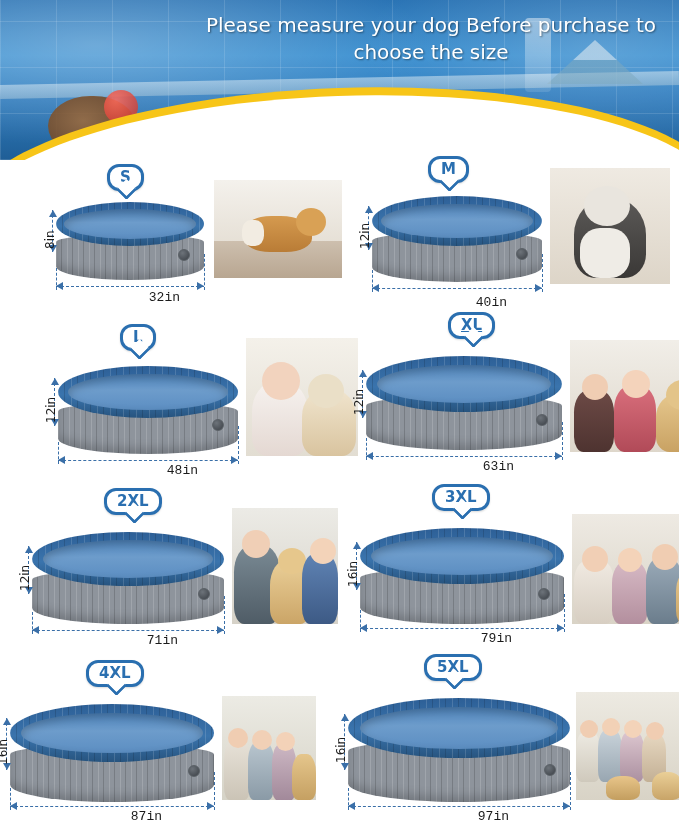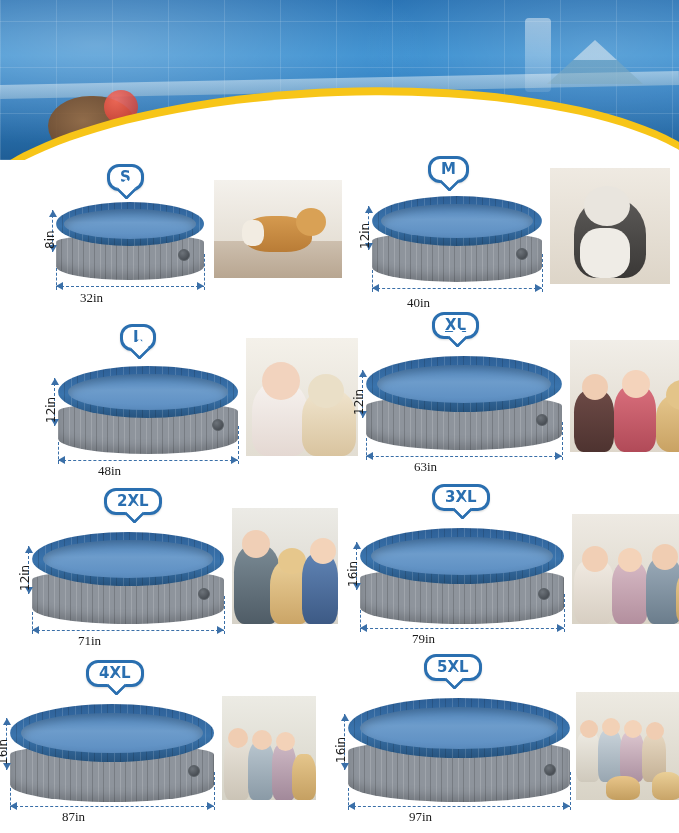--- a/index.html
+++ b/index.html
@@ -274,24 +274,24 @@
     border-left: 4px solid transparent;
     border-right: 4px solid transparent;
   }
   .dim-left:before { top: 0; border-bottom: 7px solid #3a6fa8; }
   .dim-left:after { bottom: 0; border-top: 7px solid #3a6fa8; }
 
   .dim-label-h {
     position: absolute;
     z-index: 5;
     color: #1b1b1b;
-    font-family: Liberation Serif, serif;
+    font-family: Liberation Mono, monospace;
     font-size: 13px;
     line-height: 15px;
-    text-align: left;
+    text-align: right;
   }
   .dim-label-v {
     position: absolute;
     z-index: 5;
     color: #1b1b1b;
     font-family: "DejaVu Sans", sans-serif;
     font-size: 12px;
     line-height: 14px;
     transform: rotate(-90deg);
     transform-origin: 50% 50%;
@@ -334,20 +334,21 @@
   <div class="water-glare2"></div>
   <div class="pool-edge"></div>
   <div class="blob-tent"></div>
   <div class="blob-pillar"></div>
   <div class="blob-dog"></div>
   <div class="blob-float"></div>
 
   <div class="header-curve-gold"></div>
   <div class="header-curve"></div>
 
+  <div class="header-note">Please measure your dog Before purchase to choose the size</div>
 </div>
 
 <div class="grid">
 
   <div class="row" style="height:160px;">
 
     <div class="cell" style="left:42px; width:300px; height:160px;">
       <div class="label-chip" style="left:65px; top:14px;">S</div>
 
       <div class="pool" style="left:14px; top:52px; width:148px; height:78px;">
@@ -424,21 +425,21 @@
       <div class="photo" style="left:218px; top:26px; width:112px; height:118px;">
         <div class="wall" style="height:100%; background:linear-gradient(180deg,#f4f1ea,#e2ddd2);"></div>
         <div class="ph" style="left:6px; top:44px; width:56px; height:74px; background:linear-gradient(180deg,#f6f2ef,#e4d8d2); border-radius:40% 40% 26% 26%;"></div>
         <div class="ph-head" style="left:16px; top:24px; width:38px; height:38px; background:#f2d3be;"></div>
         <div class="ph" style="left:56px; top:52px; width:54px; height:66px; background:linear-gradient(180deg,#f0e4cd,#d9c49f); border-radius:40% 40% 26% 26%;"></div>
         <div class="ph-head" style="left:62px; top:36px; width:36px; height:34px; background:#eadfc7;"></div>
       </div>
     </div>
 
     <div class="cell" style="left:336px; width:340px; height:170px;">
-      <div class="label-chip" style="left:96px; top:0px;text-decoration:underline;">XL</div>
+      <div class="label-chip" style="left:112px; top:0px;text-decoration:underline;">XL</div>
 
       <div class="pool" style="left:30px; top:44px; width:196px; height:94px;">
         <div class="pool-body" style="height:54px;"></div>
         <div class="pool-rim" style="height:56px;"></div>
         <div class="pool-inner" style="left:11px; top:9px; width:174px; height:38px;"></div>
         <div class="pool-drain" style="right:14px; bottom:24px;"></div>
       </div>
 
       <div class="dim-left" style="left:26px; top:58px; height:48px;"></div>
       <div class="dim-label-v" style="left:1px; top:74px; width:44px;">12in</div>

